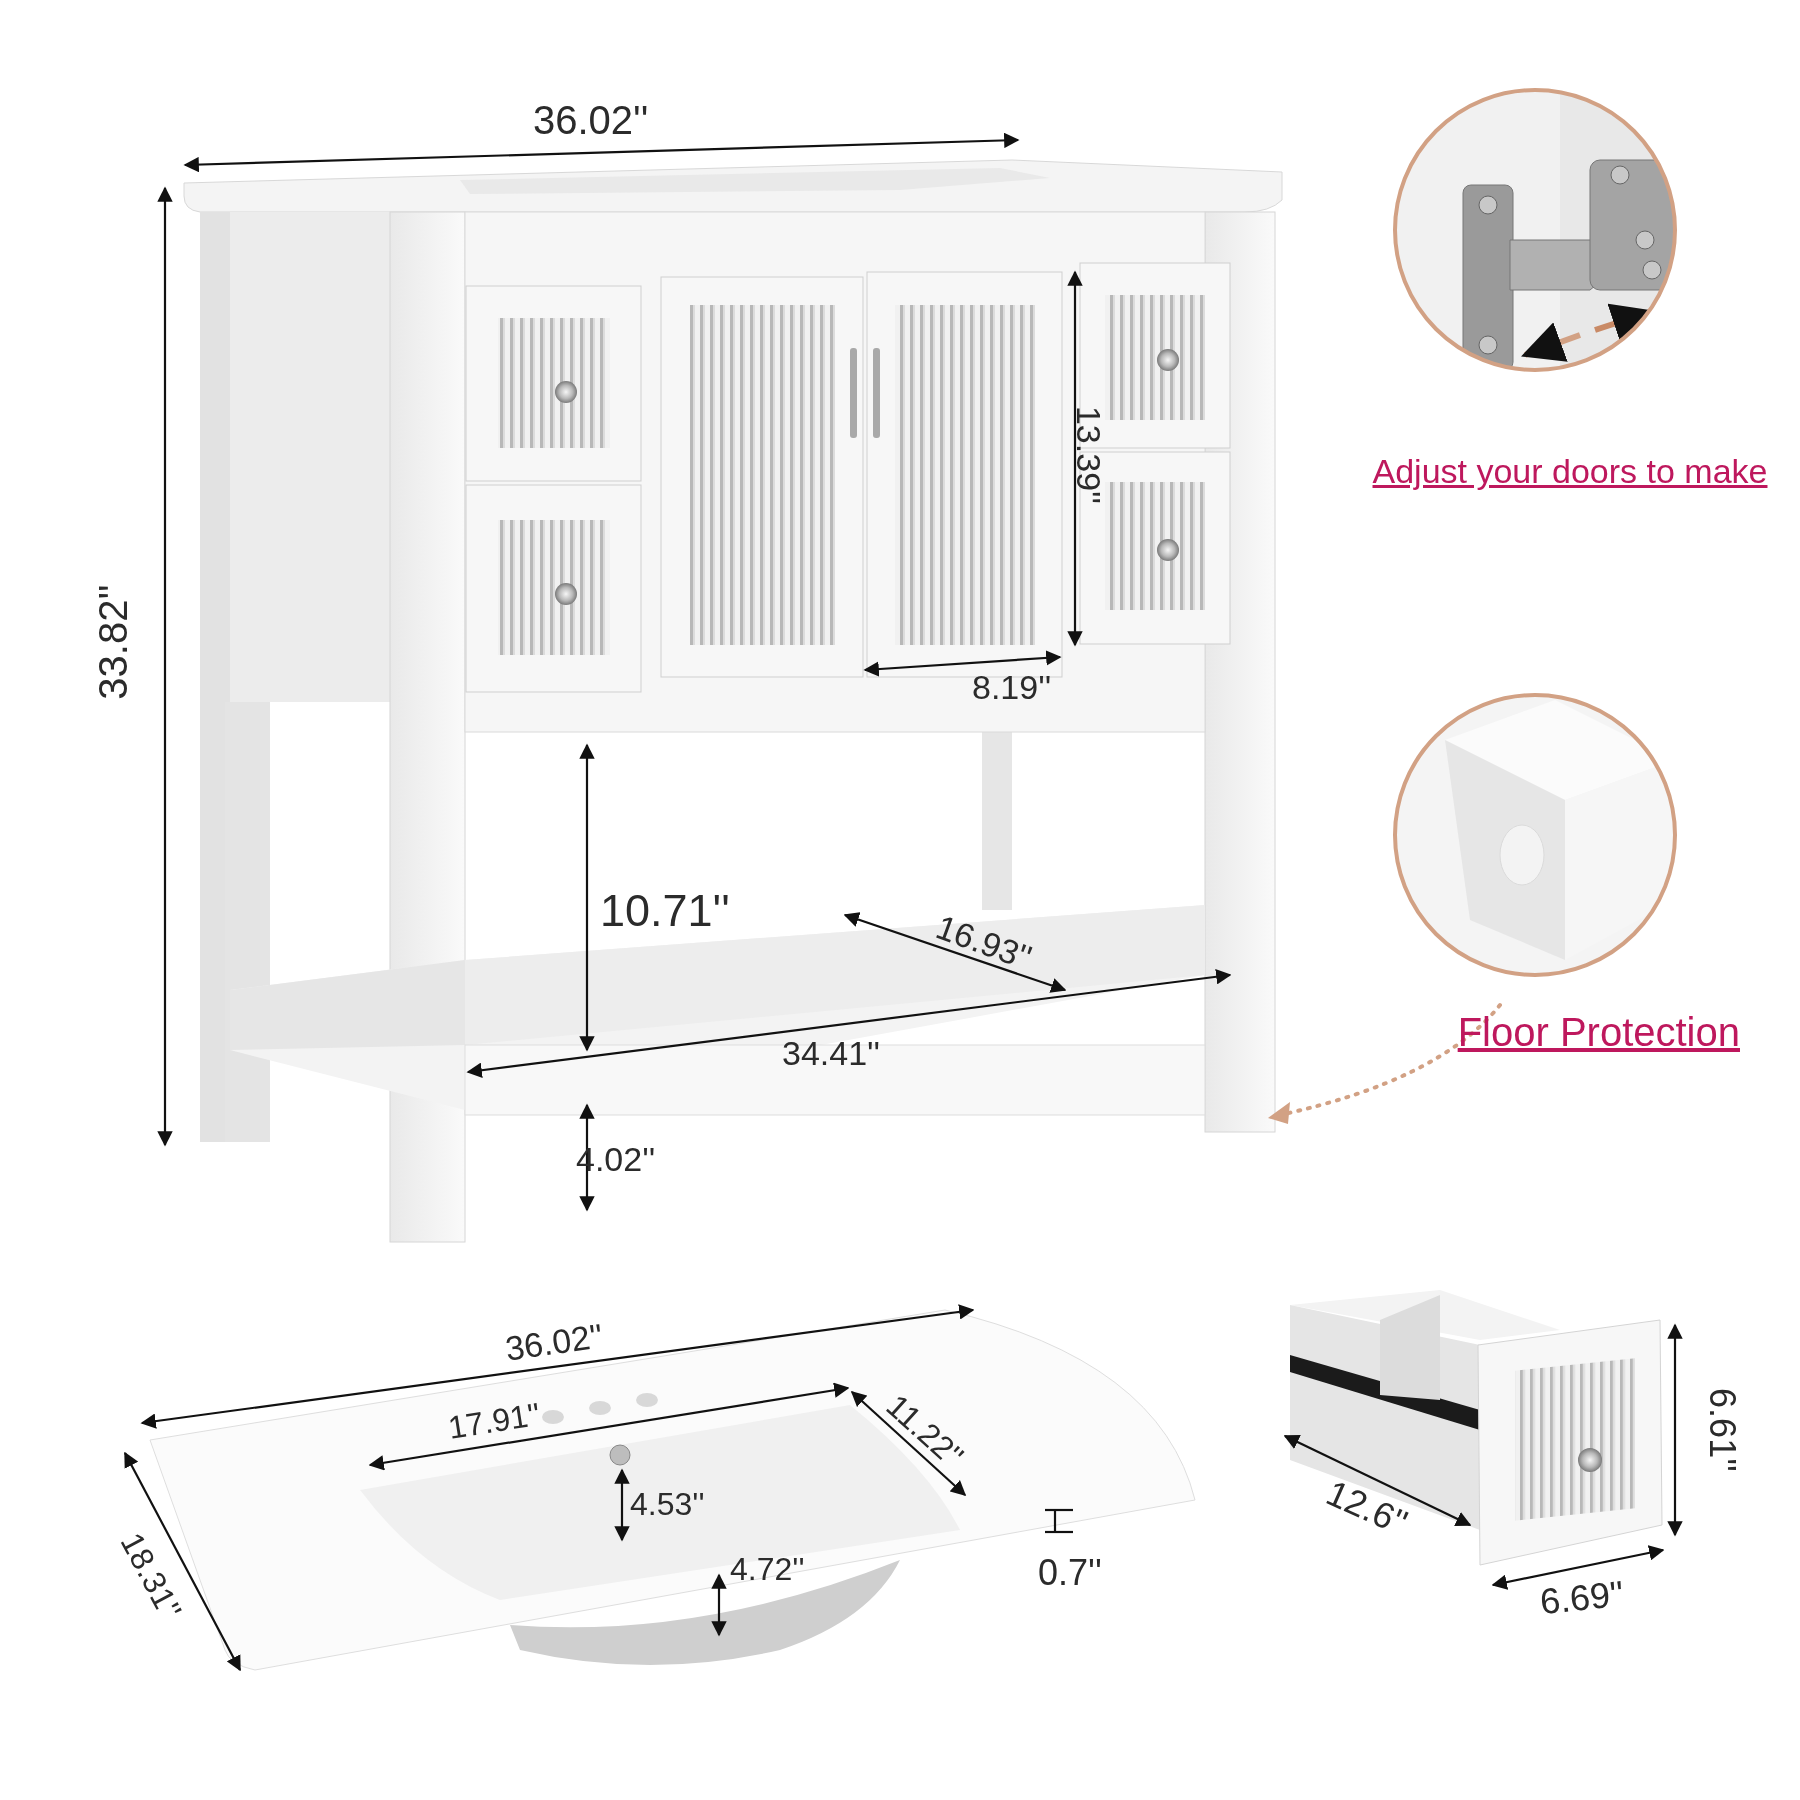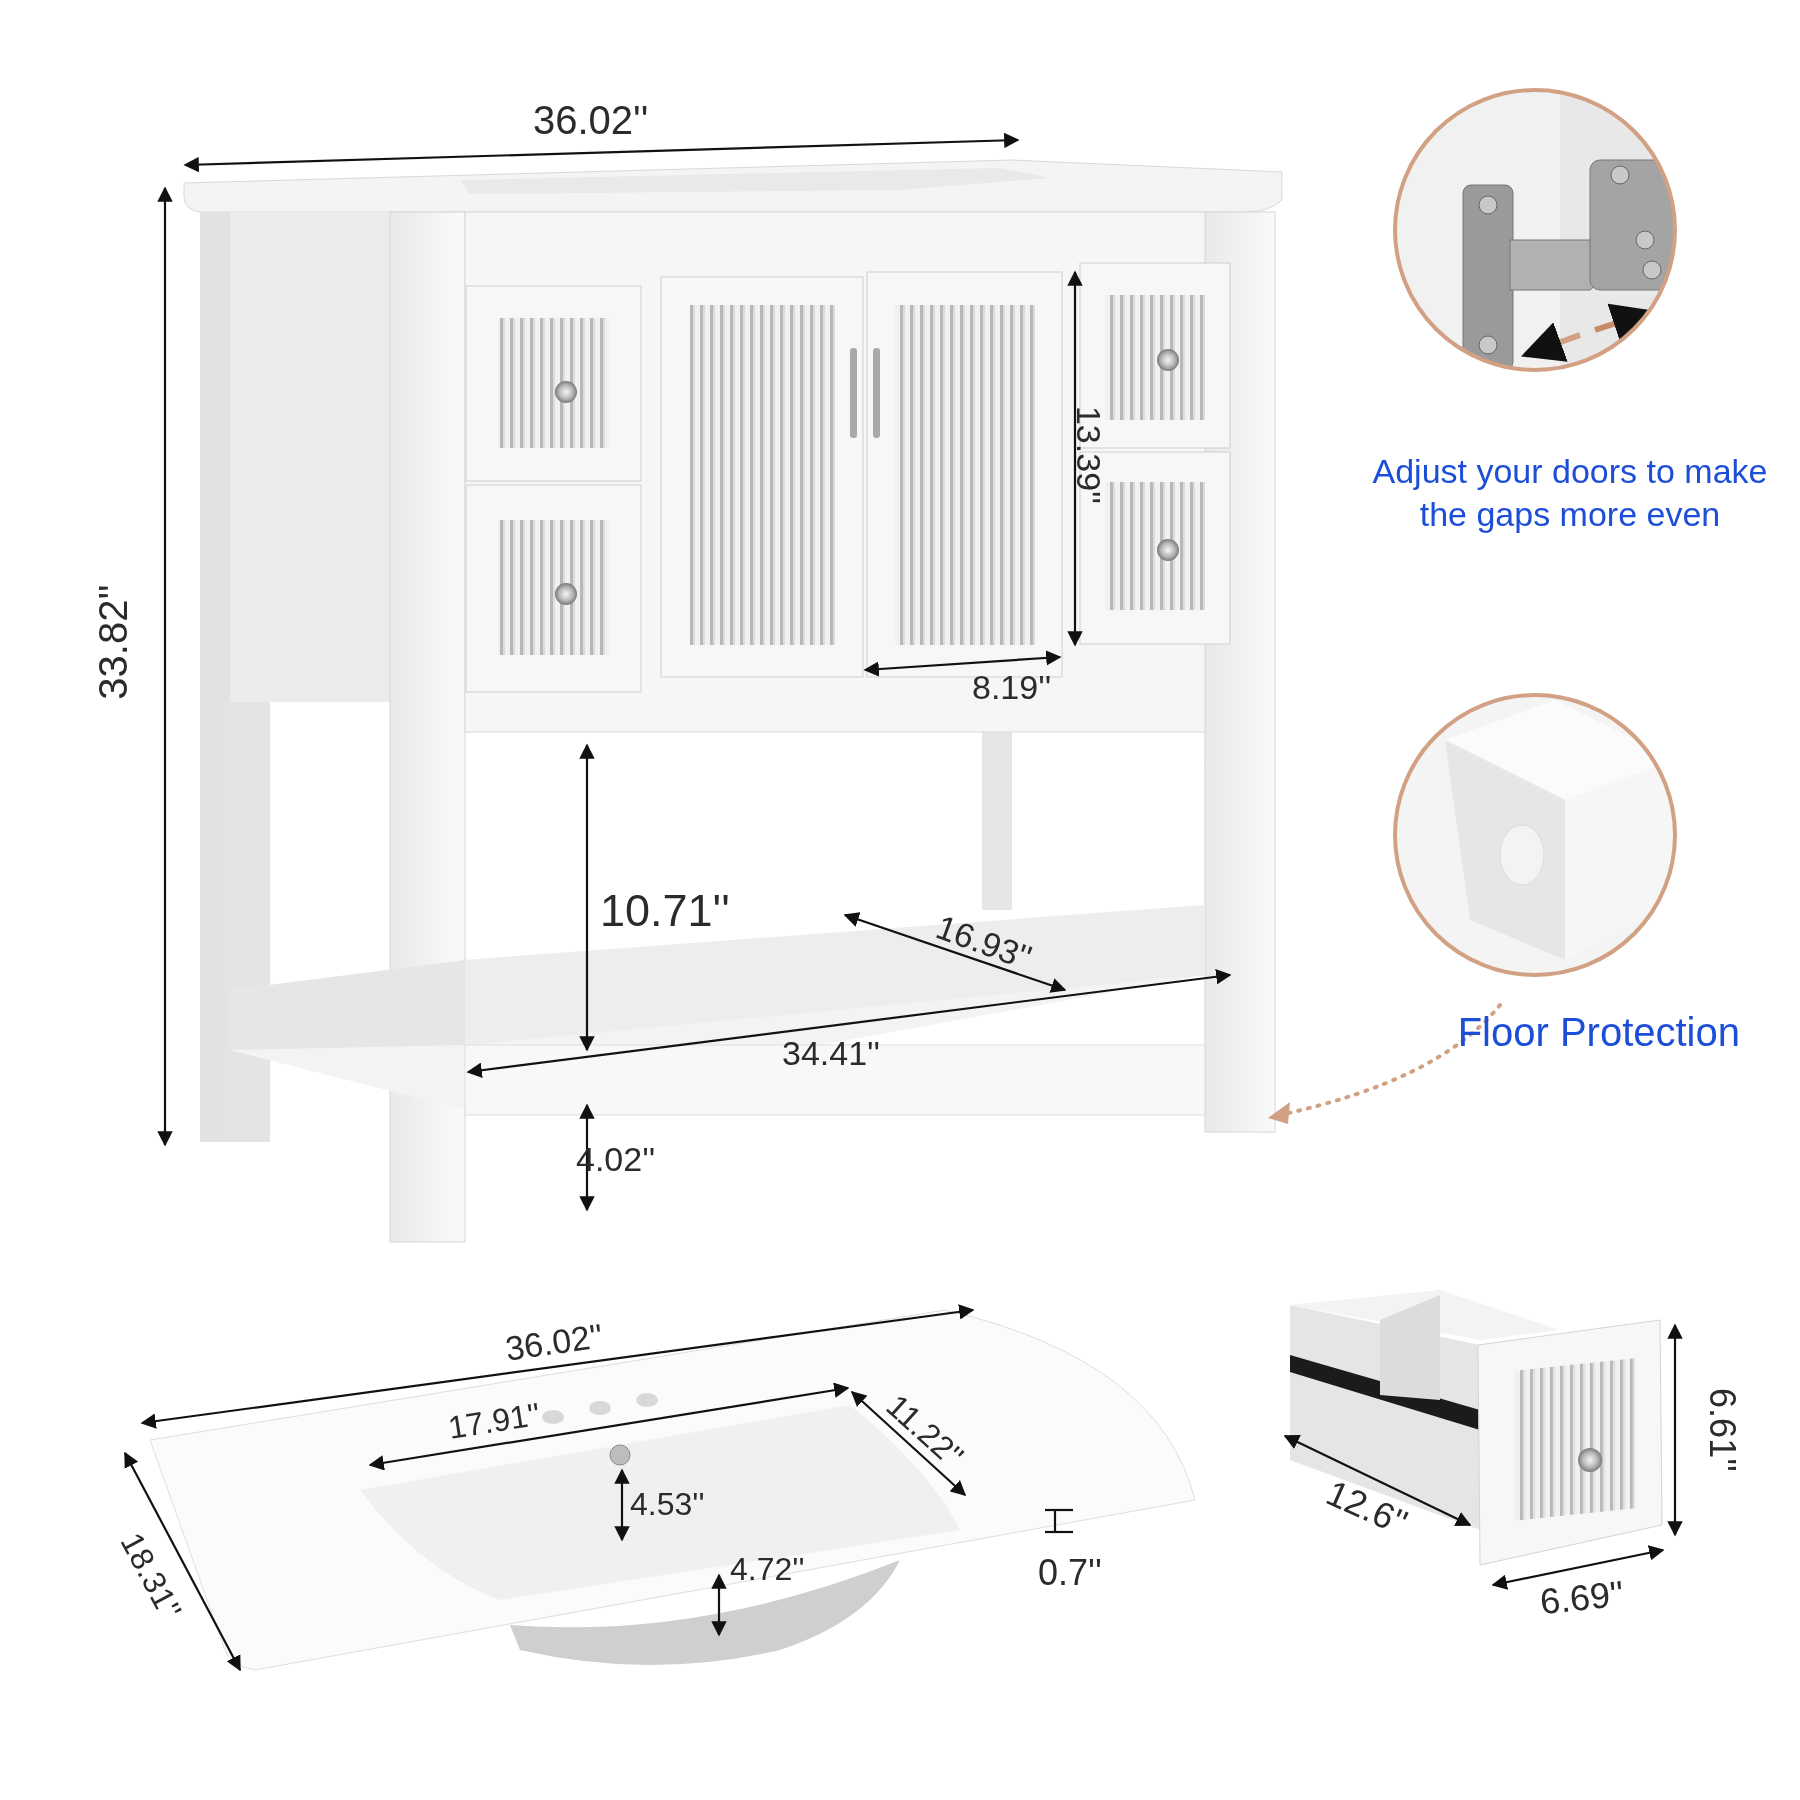--- a/index.html
+++ b/index.html
@@ -1,18 +1,18 @@
 <!DOCTYPE html>
 <html><head>
 <meta charset="utf-8">
 <style>
   html,body{margin:0;padding:0;background:#ffffff;}
   body{width:1800px;height:1800px;position:relative;overflow:hidden;font-family:"Liberation Sans",sans-serif;color:#2a2a2a;}
   .dim{position:absolute;font-family:"Liberation Sans",sans-serif;font-size:36px;color:#2b2b2b;white-space:nowrap;line-height:1;}
-  .caption{position:absolute;font-family:"Liberation Sans",sans-serif;color:#1d4ed8;text-align:center;line-height:1.25;}
+  .caption{position:absolute;font-family:"Liberation Sans",sans-serif;color:#be185d;text-align:center;line-height:1.25;text-decoration:underline;}
   svg{position:absolute;left:0;top:0;}
 </style>
 </head>
 <body>
 
 <svg width="1800" height="1800" viewBox="0 0 1800 1800">
   <defs>
     <marker id="ah" viewBox="0 0 10 10" refX="9" refY="5" markerWidth="7" markerHeight="7" orient="auto-start-reverse">
       <path d="M0,0 L10,5 L0,10 z" fill="#111"></path>
     </marker>
@@ -168,21 +168,20 @@
 <div class="dim" style="left:55px;top:622px;font-size:40px;transform:rotate(-90deg);">33.82''</div>
 <div class="dim" style="left:1040px;top:438px;font-size:34px;transform:rotate(90deg);">13.39''</div>
 <div class="dim" style="left:935px;top:670px;font-size:34px;margin-left:37px;">8.19''</div>
 <div class="dim" style="left:600px;top:888px;font-size:45px;">10.71''</div>
 <div class="dim" style="left:935px;top:925px;font-size:34px;transform:rotate(20deg);">16.93''</div>
 <div class="dim" style="left:782px;top:1036px;font-size:34px;">34.41''</div>
 <div class="dim" style="left:576px;top:1142px;font-size:34px;">4.02''</div>
 
 <div class="caption" style="left:1340px;top:450px;width:460px;font-size:34px;">
   <div>Adjust your doors to make</div>
-  <div>the gaps more even</div>
 </div>
 <div class="caption" style="left:1400px;top:1007px;width:340px;font-size:40px;text-align:right;">Floor Protection</div>
 
 <div class="dim" style="left:505px;top:1325px;font-size:34px;transform:rotate(-8deg);">36.02''</div>
 <div class="dim" style="left:448px;top:1405px;font-size:32px;transform:rotate(-9deg);">17.91''</div>
 <div class="dim" style="left:880px;top:1415px;font-size:32px;transform:rotate(42deg);">11.22''</div>
 <div class="dim" style="left:630px;top:1488px;font-size:32px;">4.53''</div>
 <div class="dim" style="left:105px;top:1560px;font-size:32px;transform:rotate(62deg);">18.31''</div>
 <div class="dim" style="left:1038px;top:1555px;font-size:36px;">0.7''</div>
 <div class="dim" style="left:730px;top:1553px;font-size:32px;">4.72''</div>

